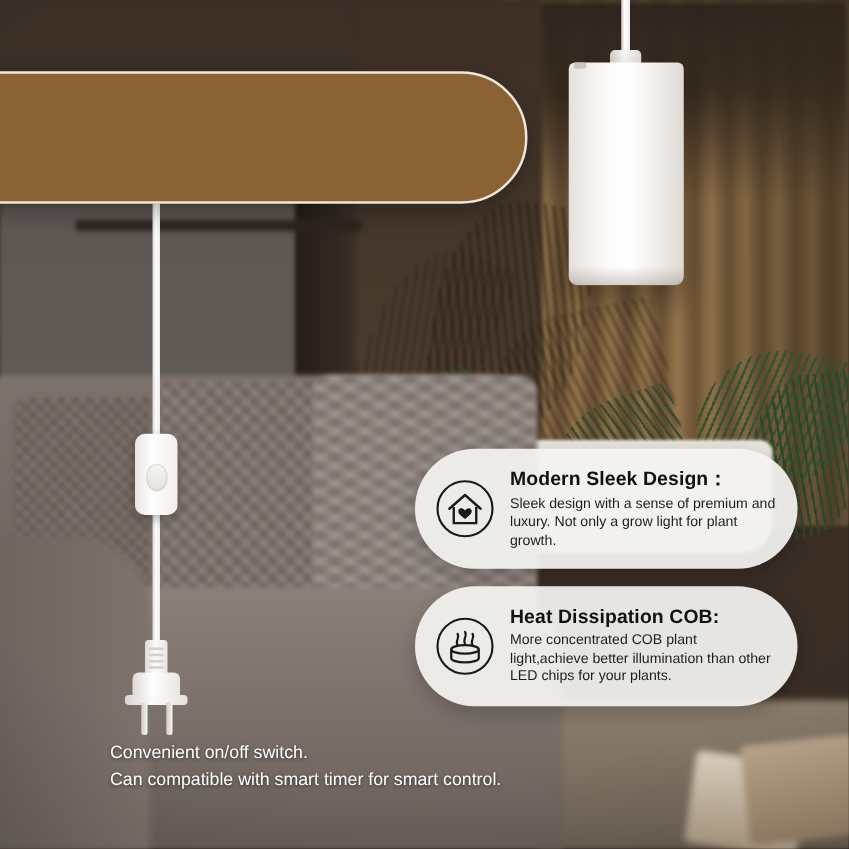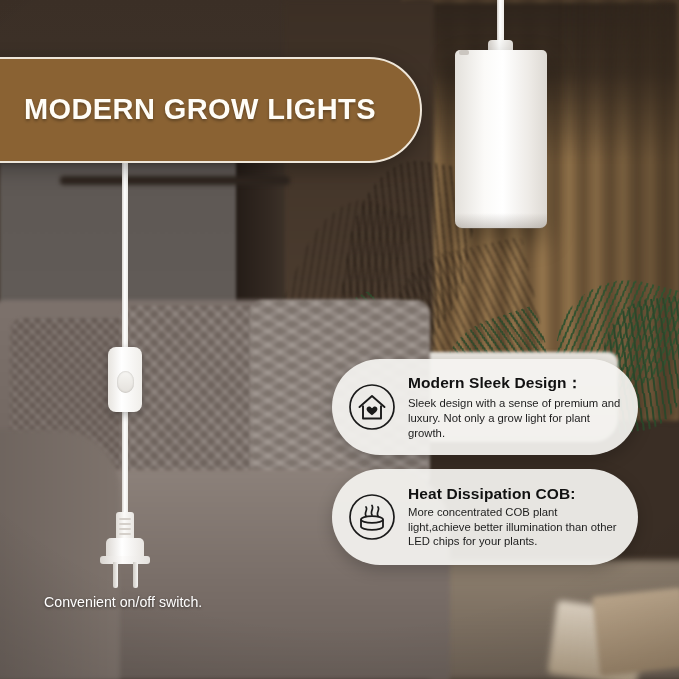--- a/index.html
+++ b/index.html
@@ -274,20 +274,21 @@
   }
 
   
   .caption{
     position:absolute;left:44px;top:592px;width:620px;
   }
   .caption div{
     color:#ffffff;font-size:14.2px;line-height:1.52;
     text-shadow:0 1px 3px rgba(0,0,0,.55);
     white-space:nowrap;
+    margin-left:44px;
   }
 </style>
 </head>
 <body>
 
 <div class="stage">
 
   <div class="bg">
     <div class="bg-wall"></div>
     <div class="curtain"></div>
@@ -337,21 +338,20 @@
       <i style="top:11px"></i>
       <i style="top:16px"></i>
       <i style="top:21px"></i>
   </div>
   <div class="plug-body"></div>
   <div class="plug-flange"></div>
   <div class="prong prong-l"></div>
   <div class="prong prong-r"></div>
 
   <div class="banner">
-    <div class="banner-line">MODERN GROW LIGHTS</div>
   </div>
 
   <div class="card" id="card-design">
     <div class="card-icon">
       <svg viewBox="0 0 52 52" width="52" height="52">
         <circle cx="26" cy="26" r="22" fill="none" stroke="#1a1a1a" stroke-width="1.7"></circle>
         <path d="M13.5 26 L26 15 L38.5 26" fill="none" stroke="#1a1a1a" stroke-width="1.9" stroke-linejoin="round" stroke-linecap="round"></path>
         <path d="M17 24.5 V37.5 H35 V24.5" fill="none" stroke="#1a1a1a" stroke-width="1.9" stroke-linejoin="round"></path>
         <path d="M26 34.2 C22.2 31.2 20.6 29.8 20.6 28.0 C20.6 26.6 21.7 25.6 23.0 25.6 C23.9 25.6 24.7 26.0 26 27.3 C27.3 26.0 28.1 25.6 29.0 25.6 C30.3 25.6 31.4 26.6 31.4 28.0 C31.4 29.8 29.8 31.2 26 34.2 Z" fill="#1a1a1a"></path>
       </svg>
@@ -374,15 +374,16 @@
       </svg>
     </div>
     <div class="card-text">
       <div class="card-title">Heat Dissipation COB:</div>
       <div class="card-desc">More concentrated COB plant light,achieve better illumination than other LED chips for your plants.</div>
     </div>
   </div>
 
   <div class="caption">
     <div>Convenient on/off switch.</div>
+    <div>Can compatible with smart timer for smart control.</div>
   </div>
 
 </div>
 
 </body></html>

